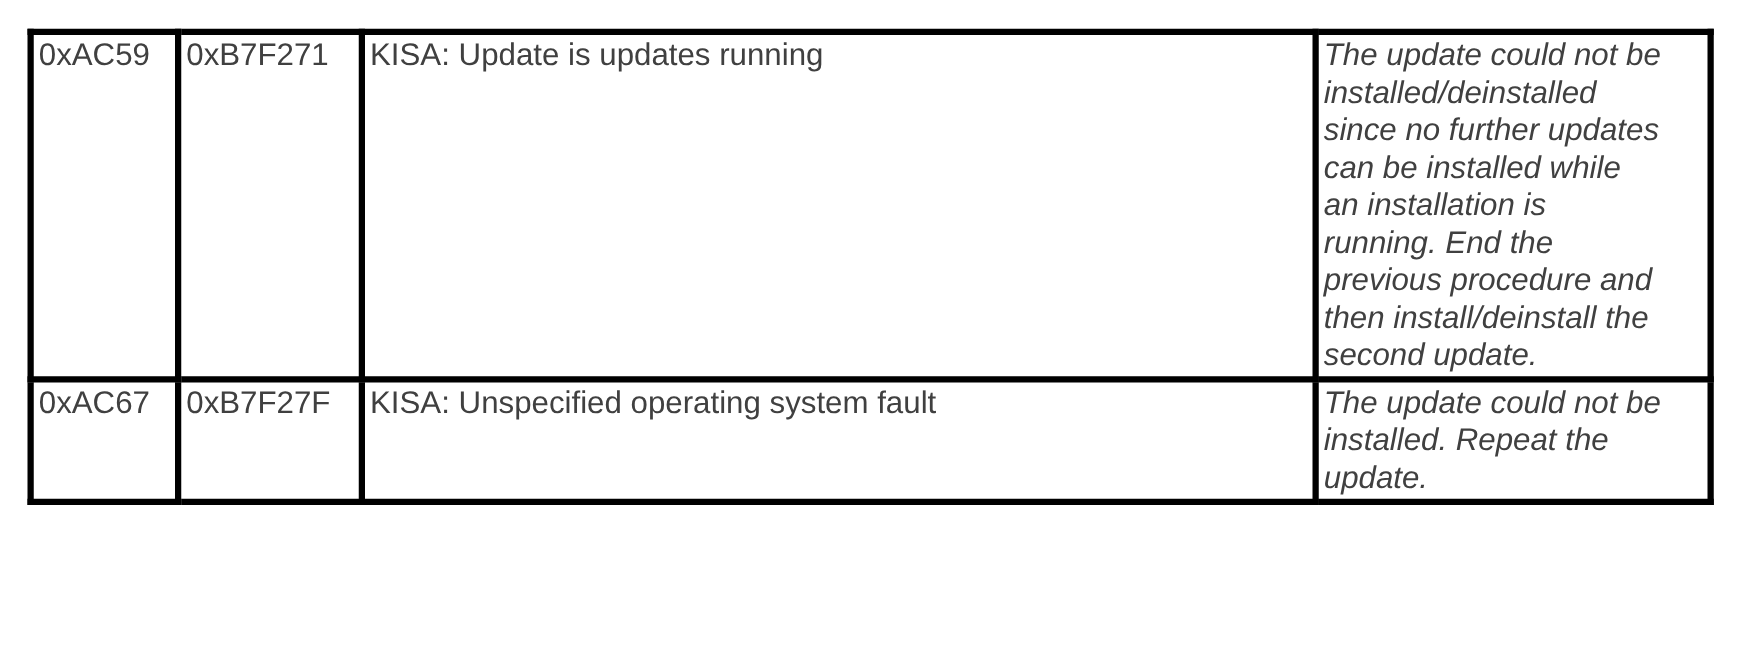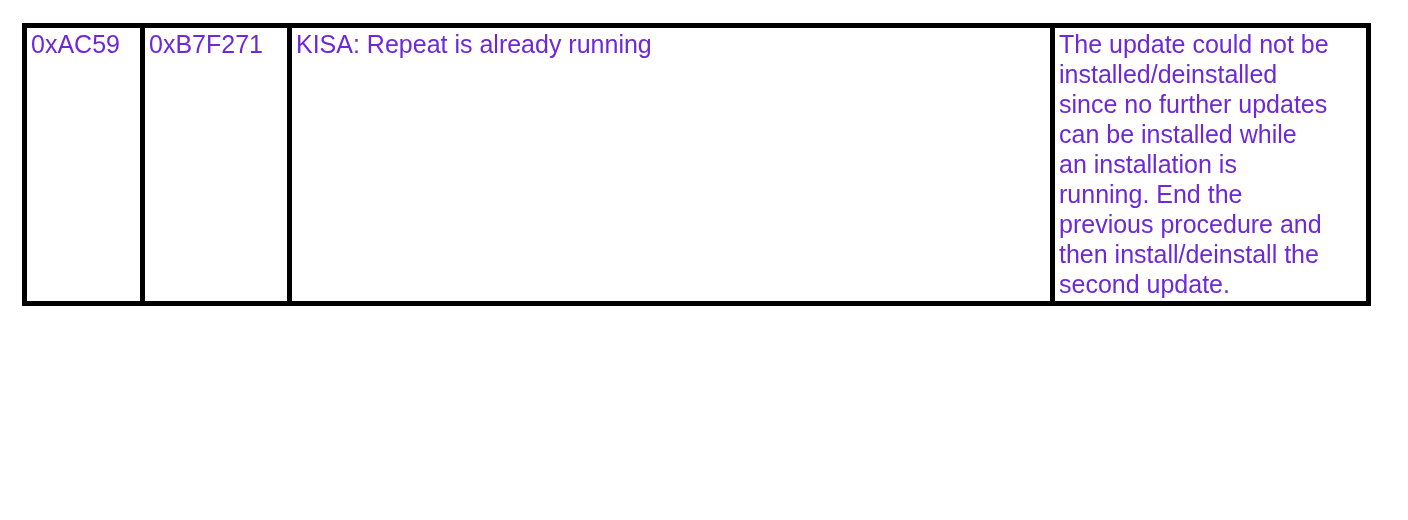--- a/index.html
+++ b/index.html
@@ -6,21 +6,21 @@
     margin: 0;
     padding: 0;
     background: #ffffff;
   }
   .page {
     position: relative;
     width: 1408px;
     height: 520px;
     background: #ffffff;
     font-family: "Liberation Sans", sans-serif;
-    color: #6d28d9;
+    color: #404040;
     overflow: hidden;
   }
   table.error-table {
     position: absolute;
     left: 22px;
     top: 23px;
     width: 1344px;
     border-collapse: collapse;
     table-layout: fixed;
   }
@@ -33,43 +33,51 @@
     overflow: hidden;
     background: #ffffff;
   }
   tr.row-0 { height: 277px; }
   tr.row-1 { height: 97px; }
   tr.row-2 { height: 100px; }
   col.c-code1 { width: 118px; }
   col.c-code2 { width: 147px; }
   col.c-desc  { width: 763px; }
   col.c-remedy{ width: 316px; }
-  td.remedy { white-space: pre-line; }
+  td.remedy { white-space: pre-line; font-style: italic; }
 </style>
 </head>
 <body>
 
 <div class="page">
   <table class="error-table">
     <colgroup>
       <col class="c-code1">
       <col class="c-code2">
       <col class="c-desc">
       <col class="c-remedy">
     </colgroup>
     <tbody>
       <tr class="row-0">
         <td>0xAC59</td>
         <td>0xB7F271</td>
-        <td>KISA: Repeat is already running</td>
+        <td>KISA: Update is updates running</td>
         <td class="remedy">The update could not be
 installed/deinstalled
 since no further updates
 can be installed while
 an installation is
 running. End the
 previous procedure and
 then install/deinstall the
 second update.</td>
       </tr>
+      <tr class="row-1">
+        <td>0xAC67</td>
+        <td>0xB7F27F</td>
+        <td>KISA: Unspecified operating system fault</td>
+        <td class="remedy">The update could not be
+installed. Repeat the
+update.</td>
+      </tr>
     </tbody>
   </table>
 </div>
 
 </body></html>

